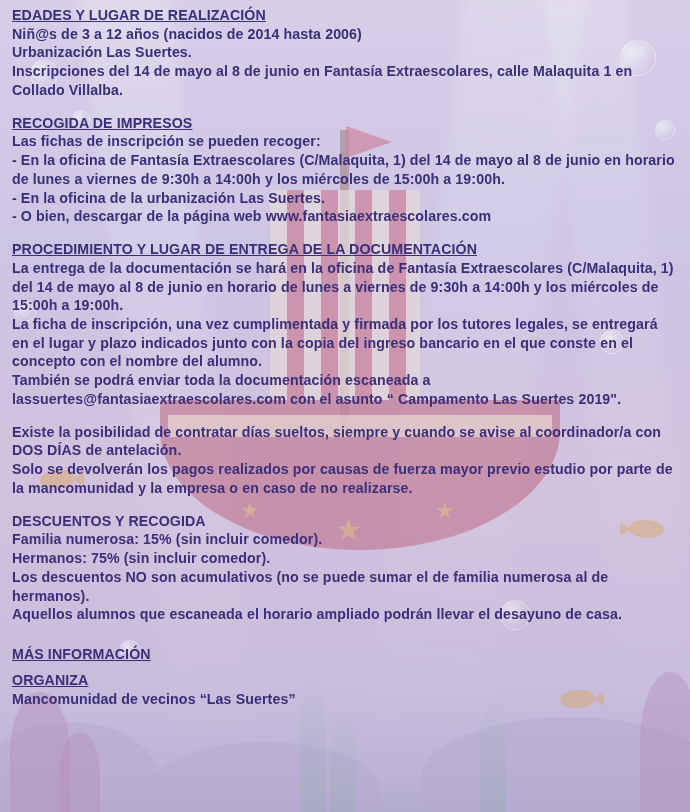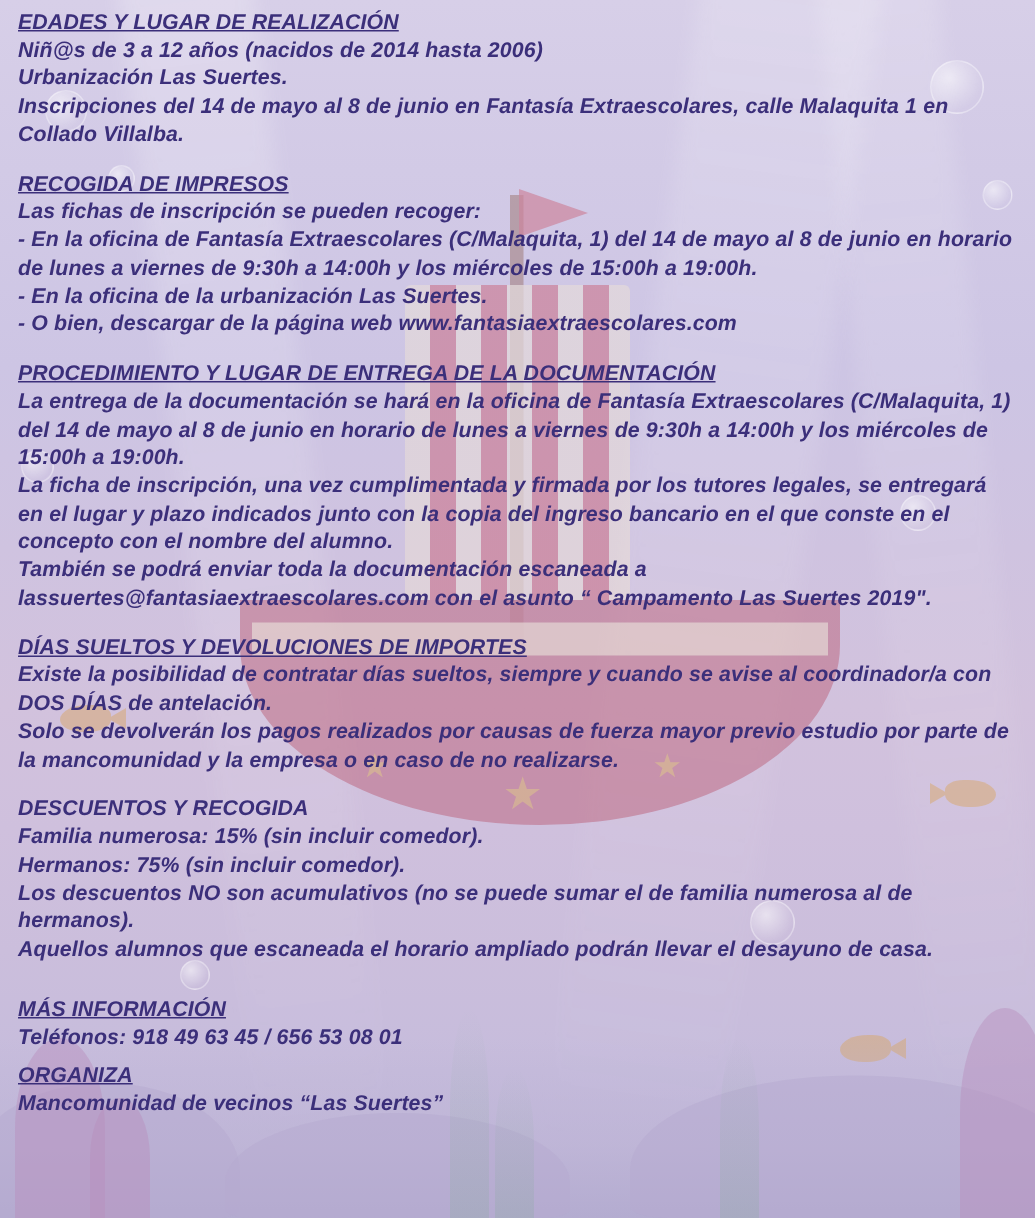--- a/index.html
+++ b/index.html
@@ -137,21 +137,20 @@
   }
 
   
   .content {
     position: relative;
     padding: 6px 12px 0 12px;
     z-index: 5;
   }
   p, h2 {
     margin: 0;
-    font-style: italic;
     font-weight: bold;
     color: #3b2f7a;
     font-size: 14.2px;
     line-height: 1.32;
     letter-spacing: 0.1px;
   }
   h2 {
     text-decoration: underline;
     font-size: 14.2px;
   }
@@ -229,41 +228,39 @@
     <div class="block">
       <h2>PROCEDIMIENTO Y LUGAR DE ENTREGA DE LA DOCUMENTACIÓN</h2>
       <p>La entrega de la documentación se hará en la oficina de Fantasía Extraescolares (C/Malaquita, 1) del 14 de mayo al 8 de junio en horario de lunes a viernes de 9:30h a 14:00h y los miércoles de 15:00h a 19:00h.</p>
       <p>La ficha de inscripción, una vez cumplimentada y firmada por los tutores legales, se entregará en el lugar y plazo indicados junto con la copia del ingreso bancario en el que conste en el concepto con el nombre del alumno.</p>
       <p>También se podrá enviar toda la documentación escaneada a lassuertes@fantasiaextraescolares.com con el asunto “ Campamento Las Suertes 2019".</p>
     </div>
 
     <div class="gap"></div>
 
     <div class="block">
-      <h2>DÍAS SUELTOS Y DEVOLUCIONES DE IMPORTES</h2>
       <p>Existe la posibilidad de contratar días sueltos, siempre y cuando se avise al coordinador/a con DOS DÍAS de antelación.</p>
       <p>Solo se devolverán los pagos realizados por causas de fuerza mayor previo estudio por parte de la mancomunidad y la empresa o en caso de no realizarse.</p>
     </div>
 
     <div class="gap"></div>
 
     <div class="block">
       <p>DESCUENTOS Y RECOGIDA</p>
       <p>Familia numerosa: 15% (sin incluir comedor).</p>
       <p>Hermanos: 75% (sin incluir comedor).</p>
       <p>Los descuentos NO son acumulativos (no se puede sumar el de familia numerosa al de hermanos).</p>
       <p>Aquellos alumnos que escaneada el horario ampliado podrán llevar el desayuno de casa.</p>
     </div>
 
     <div class="gap"></div>
     <div class="gap-sm"></div>
 
     <div class="block">
       <h2>MÁS INFORMACIÓN</h2>
-      <p>Teléfonos: 918 49 63 45 / 656 53 08 01</p>
     </div>
 
     <div class="gap-sm"></div>
 
     <div class="block">
       <h2>ORGANIZA</h2>
       <p>Mancomunidad de vecinos “Las Suertes”</p>
     </div>
 
   </div>

